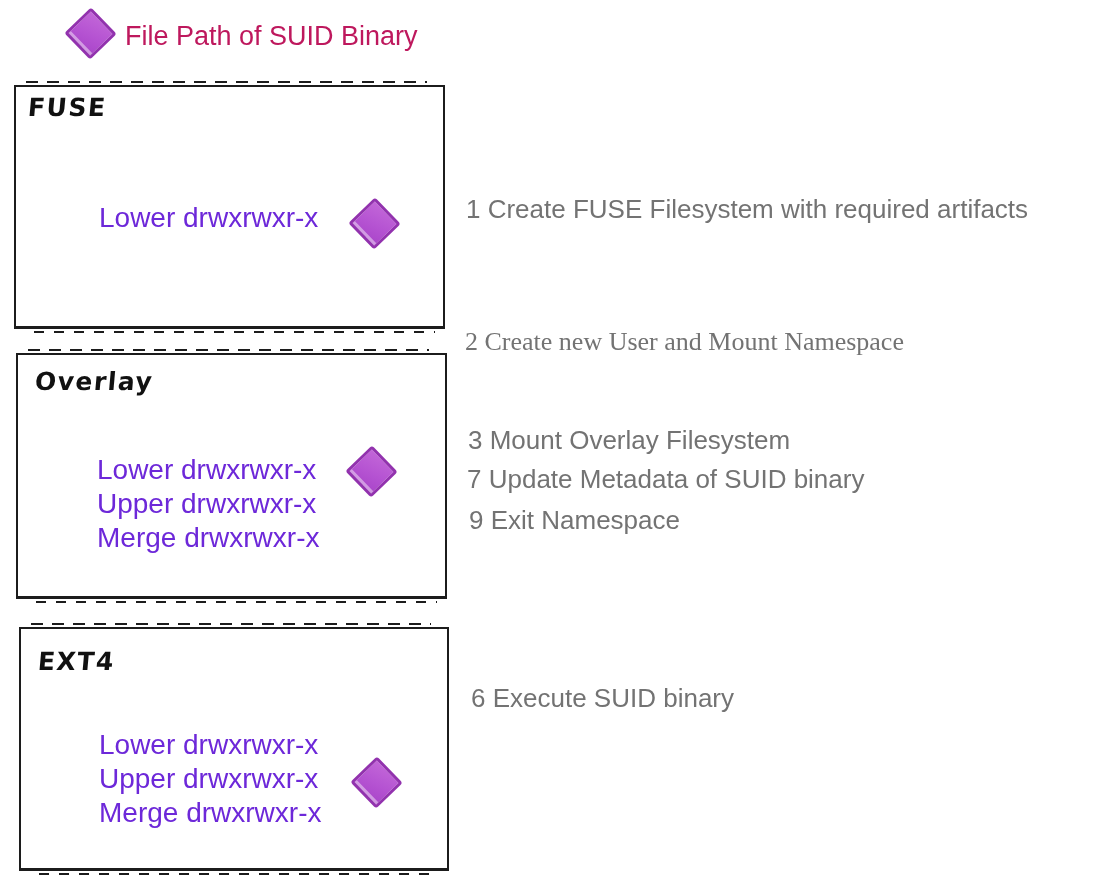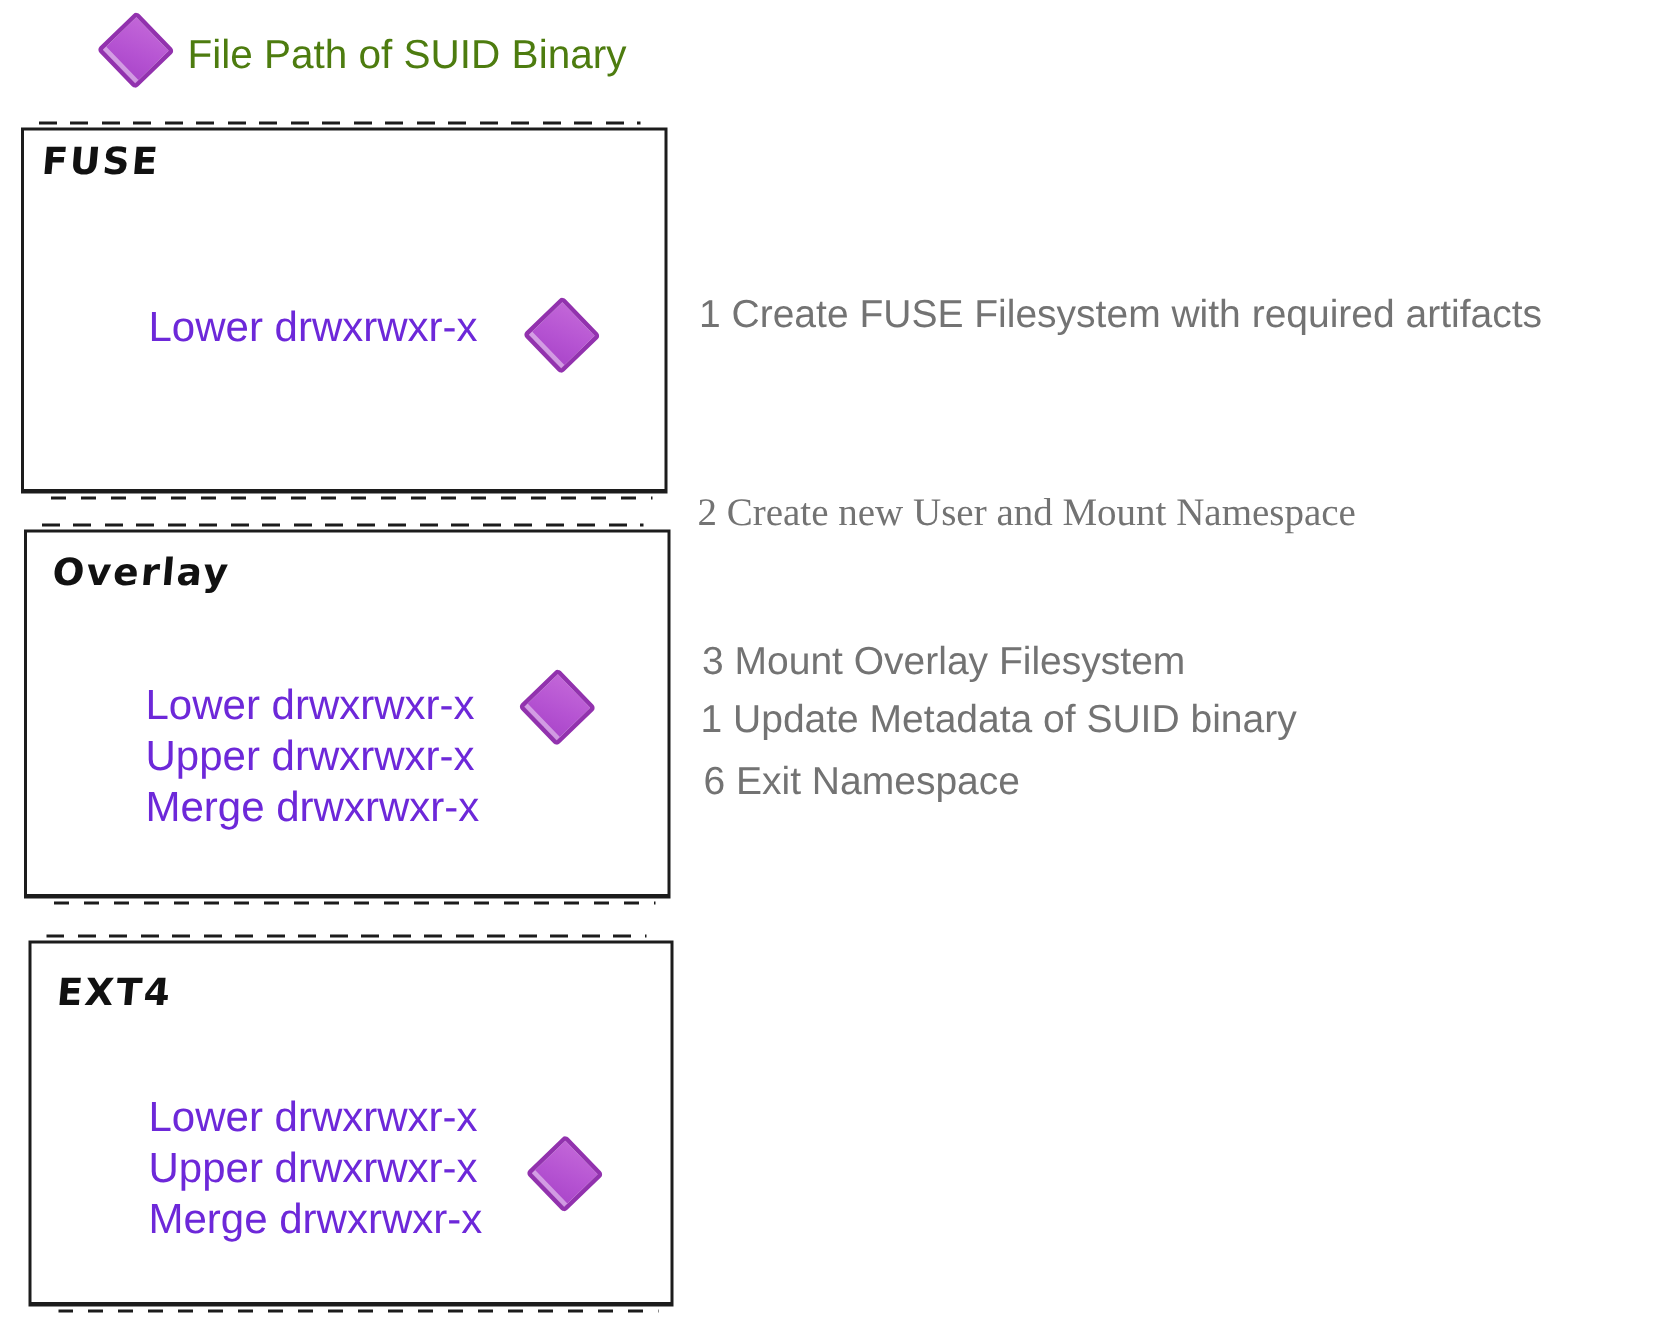--- a/index.html
+++ b/index.html
@@ -16,21 +16,21 @@
     font-family: "Liberation Sans", sans-serif;
     overflow: hidden;
   }
 
   
   .legend-label {
     position: absolute;
     left: 125px;
     top: 21px;
     font-size: 27px;
-    color: #4d7c0f;
+    color: #be185d;
     white-space: nowrap;
   }
 
   
   .diamond {
     position: absolute;
     width: 44px;
     height: 44px;
   }
   .diamond .shape {
@@ -158,16 +158,17 @@
       <div class="line">Merge drwxrwxr-x</div>
     </div>
   </div>
   <div class="diamond diamond-ext4">
     <div class="shape"></div>
   </div>
 
   <div class="step step-1">1 Create FUSE Filesystem with required artifacts</div>
   <div class="step step-2">2 Create new User and Mount Namespace</div>
   <div class="step step-3">3 Mount Overlay Filesystem</div>
-  <div class="step step-4">1 Update Metadata of SUID binary</div>
-  <div class="step step-5">6 Exit Namespace</div>
+  <div class="step step-4">7 Update Metadata of SUID binary</div>
+  <div class="step step-5">9 Exit Namespace</div>
+  <div class="step step-6">6 Execute SUID binary</div>
 
 </div>
 
 </body></html>

